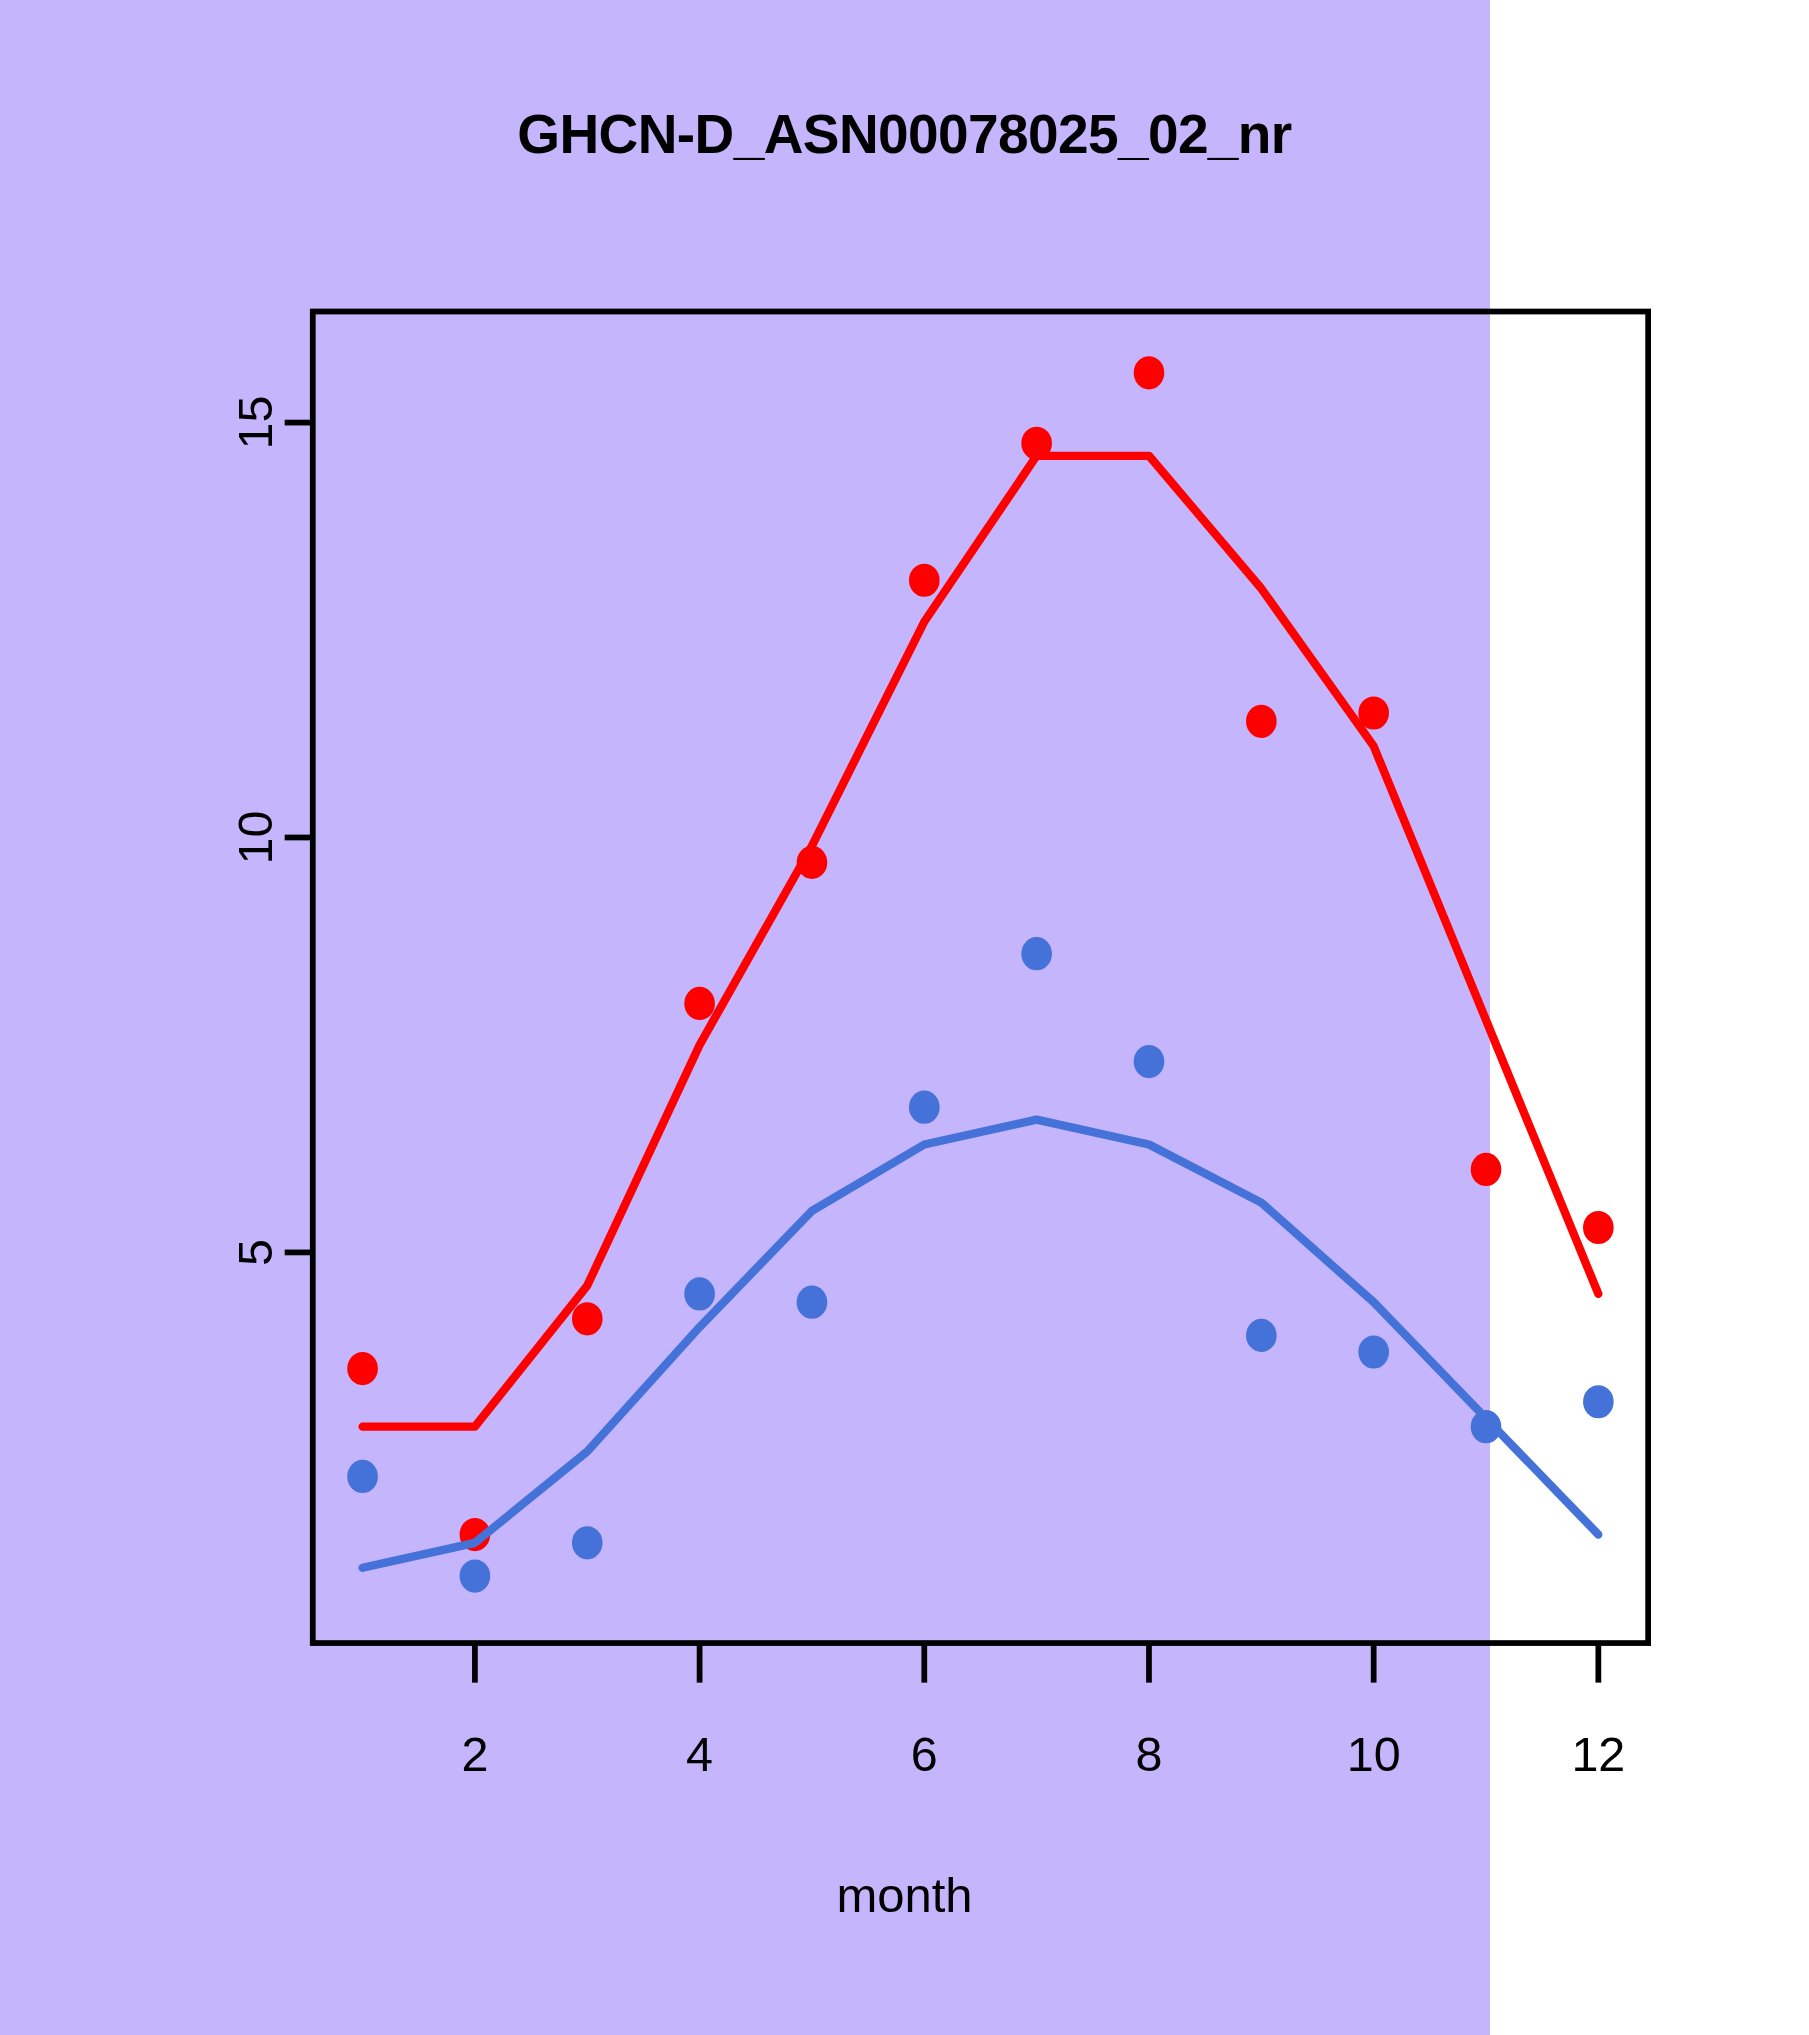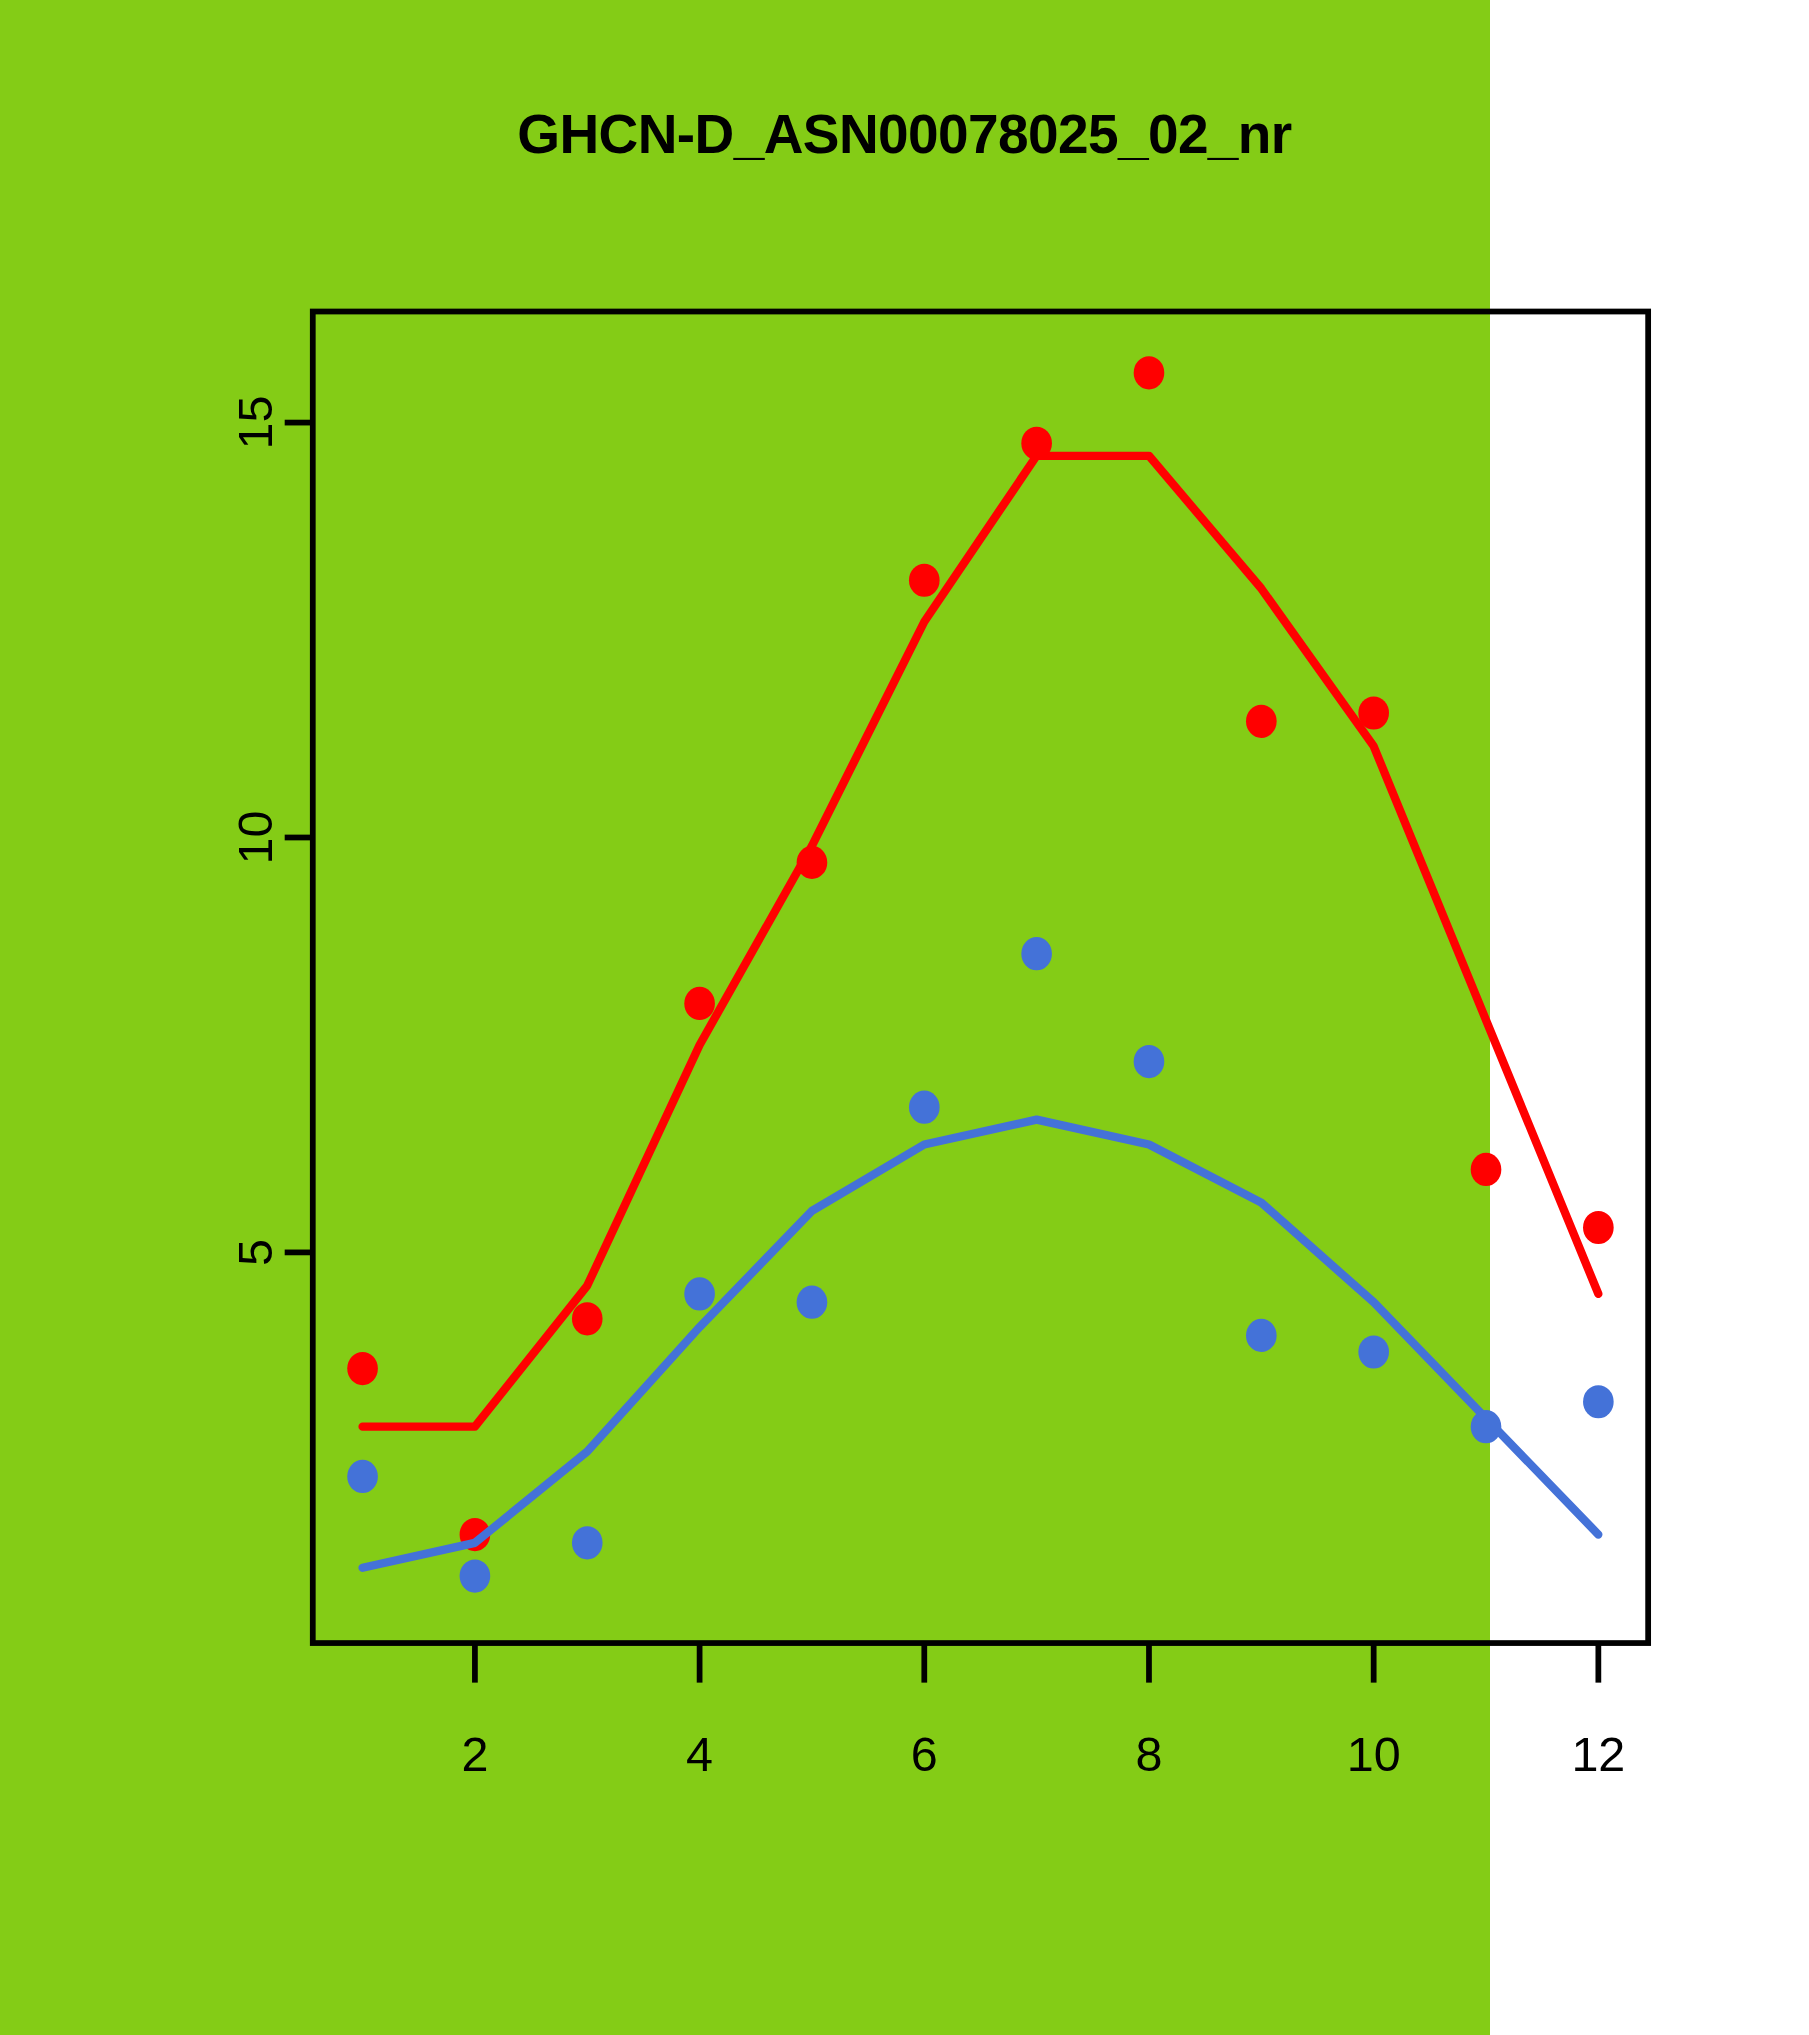--- a/index.html
+++ b/index.html
@@ -11,21 +11,21 @@
   body {
     width: 1809px;
     height: 2035px;
     font-family: "Liberation Sans", sans-serif;
     overflow: hidden;
   }
   #figure {
     position: relative;
     width: 1490px;
     height: 2035px;
-    background: #84cc16;
+    background: #c4b5fd;
   }
   #chart-title {
     position: absolute;
     left: 0;
     top: 107px;
     width: 1809px;
     text-align: center;
     font-size: 55px;
     font-weight: bold;
     color: #000000;
@@ -108,15 +108,16 @@
         <ellipse cx="1448" cy="1734.5" rx="24" ry="26" fill="#4472D8"></ellipse>
         <ellipse cx="1624" cy="1494" rx="24" ry="26" fill="#4472D8"></ellipse>
         <ellipse cx="1800" cy="1663" rx="24" ry="26" fill="#4472D8"></ellipse>
         <ellipse cx="1976" cy="2092" rx="24" ry="26" fill="#4472D8"></ellipse>
         <ellipse cx="2152" cy="2118" rx="24" ry="26" fill="#4472D8"></ellipse>
         <ellipse cx="2328" cy="2235" rx="24" ry="26" fill="#4472D8"></ellipse>
         <ellipse cx="2504" cy="2196" rx="24" ry="26" fill="#4472D8"></ellipse>
       </g>
   </svg>
 
+  <div id="xlabel">month</div>
 
 </div>
 
 
 </body></html>

